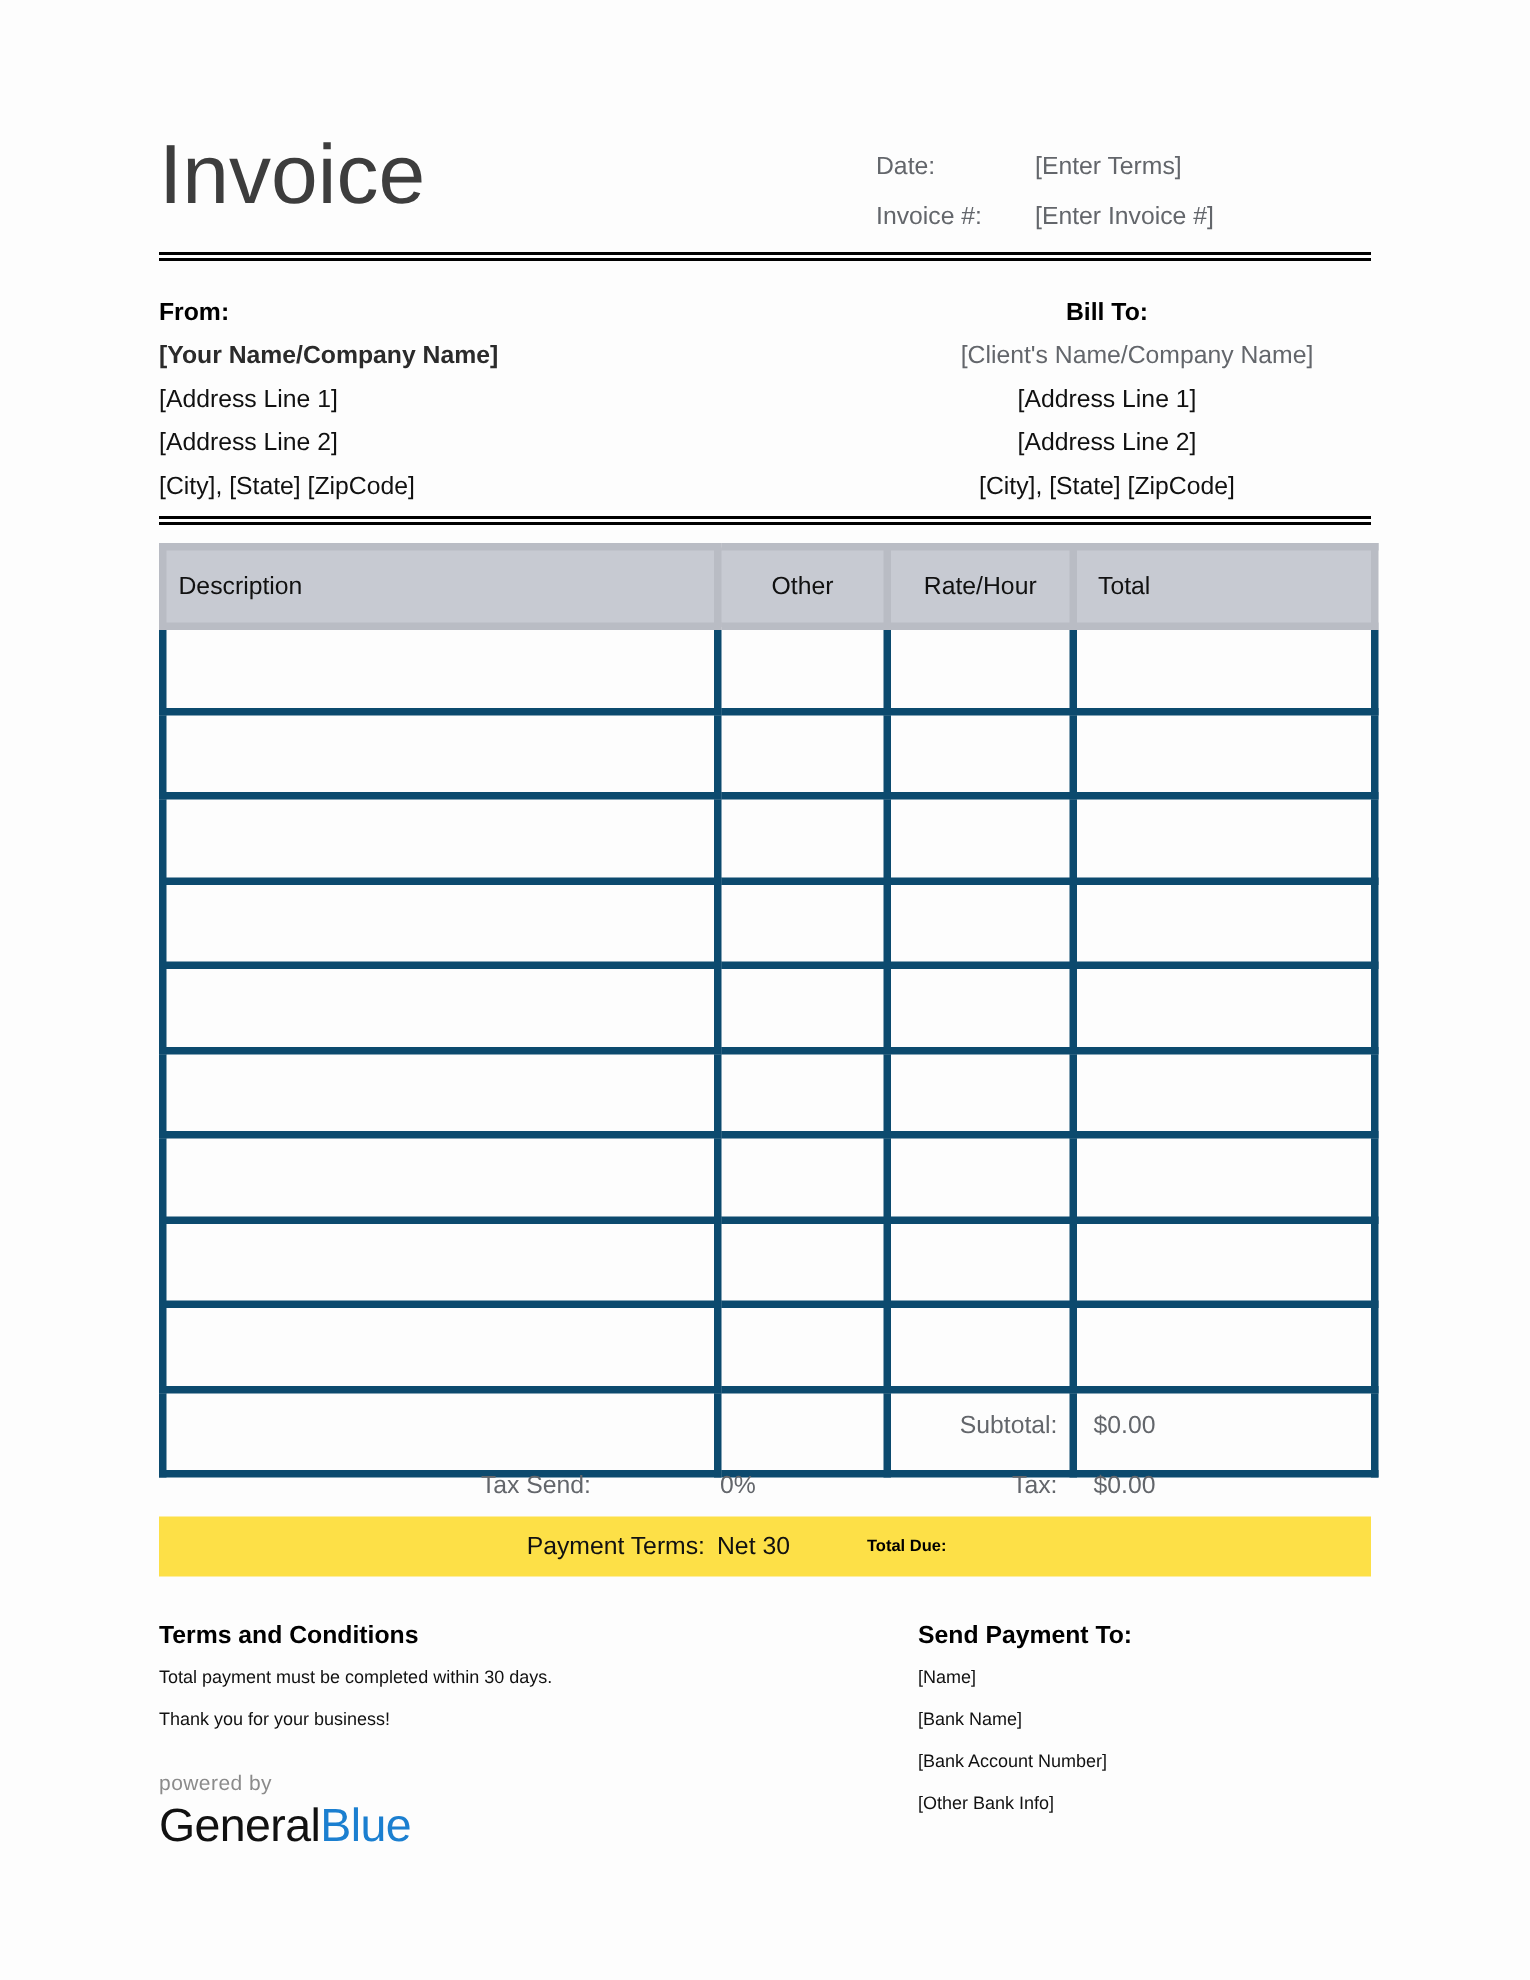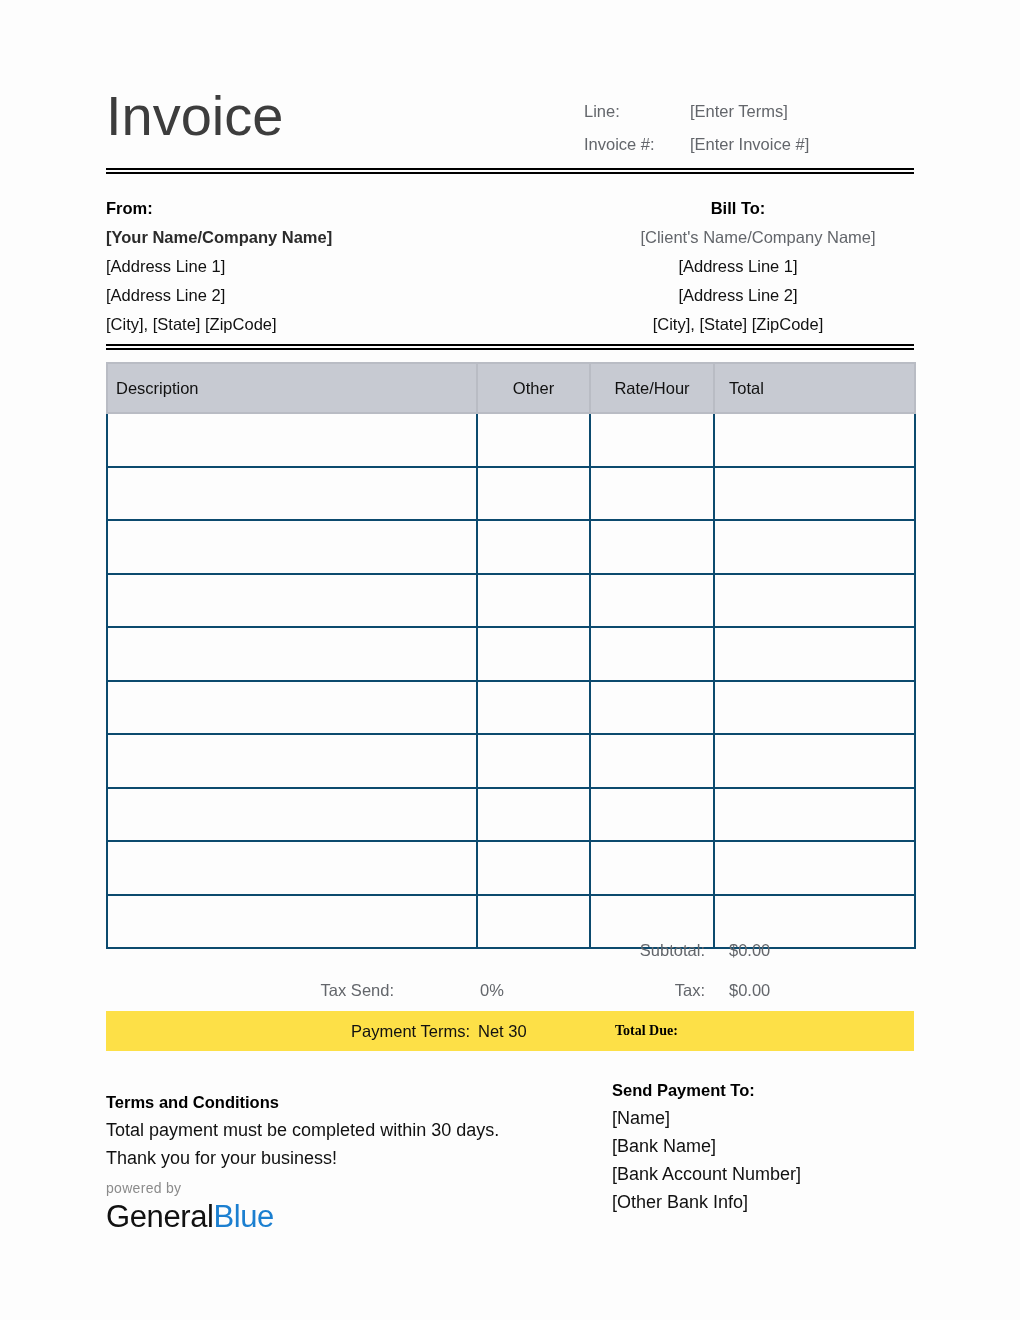--- a/index.html
+++ b/index.html
@@ -125,21 +125,21 @@
   
   .items {
     position: absolute;
     left: 106px;
     top: 362px;
     width: 808px;
     border-collapse: collapse;
     table-layout: fixed;
   }
   .items th, .items td {
-    border: 2px solid #0c4a6e;
+    border: 5px solid #0c4a6e;
     padding: 0;
   }
   .items thead th {
     background: #c7cad2;
     border-color: #b9bcc4;
     height: 48px;
     font-size: 16.5px;
     font-weight: 400;
     color: #111111;
   }
@@ -216,48 +216,47 @@
   }
   .band-terms-value {
     position: absolute;
     left: 372px;
     line-height: 40px;
     font-size: 16.5px;
     color: #111111;
   }
   .band-total-due {
     position: absolute;
-    left: 509px;
+    left: 472px;
     line-height: 40px;
-    font-size: 14px;
+    font-size: 11px;
     font-weight: bold;
     color: #000000;
-    font-family: Liberation Serif, serif;
   }
 
   
   .footer {
     position: absolute;
     left: 106px;
     top: 1076px;
     width: 808px;
     height: 180px;
   }
   .foot-col { position: absolute; top: 0; }
-  .foot-left  { left: 0;   width: 460px; margin-top: 12px; }
+  .foot-left  { left: 0;   width: 460px; }
   .foot-right { left: 506px; width: 320px; }
   .foot-heading {
     font-size: 16.5px;
     font-weight: bold;
     color: #000000;
     line-height: 28px;
     height: 28px;
   }
   .foot-line {
-    font-size: 18px;
+    font-size: 12px;
     color: #111111;
     line-height: 28px;
     height: 28px;
     white-space: nowrap;
   }
 
   
   .brand {
     position: absolute;
     left: 106px;
@@ -282,21 +281,21 @@
 </head>
 <body>
 
 <div class="page">
 
   <div class="header">
     <div class="title">Invoice</div>
 
     <div class="meta">
       <div class="meta-row">
-        <div class="meta-label">Line:</div>
+        <div class="meta-label">Date:</div>
         <div class="meta-value">[Enter Terms]</div>
       </div>
       <div class="meta-row">
         <div class="meta-label">Invoice #:</div>
         <div class="meta-value">[Enter Invoice #]</div>
       </div>
     </div>
   </div>
 
   <div class="rule-double" id="rule-top"></div>

